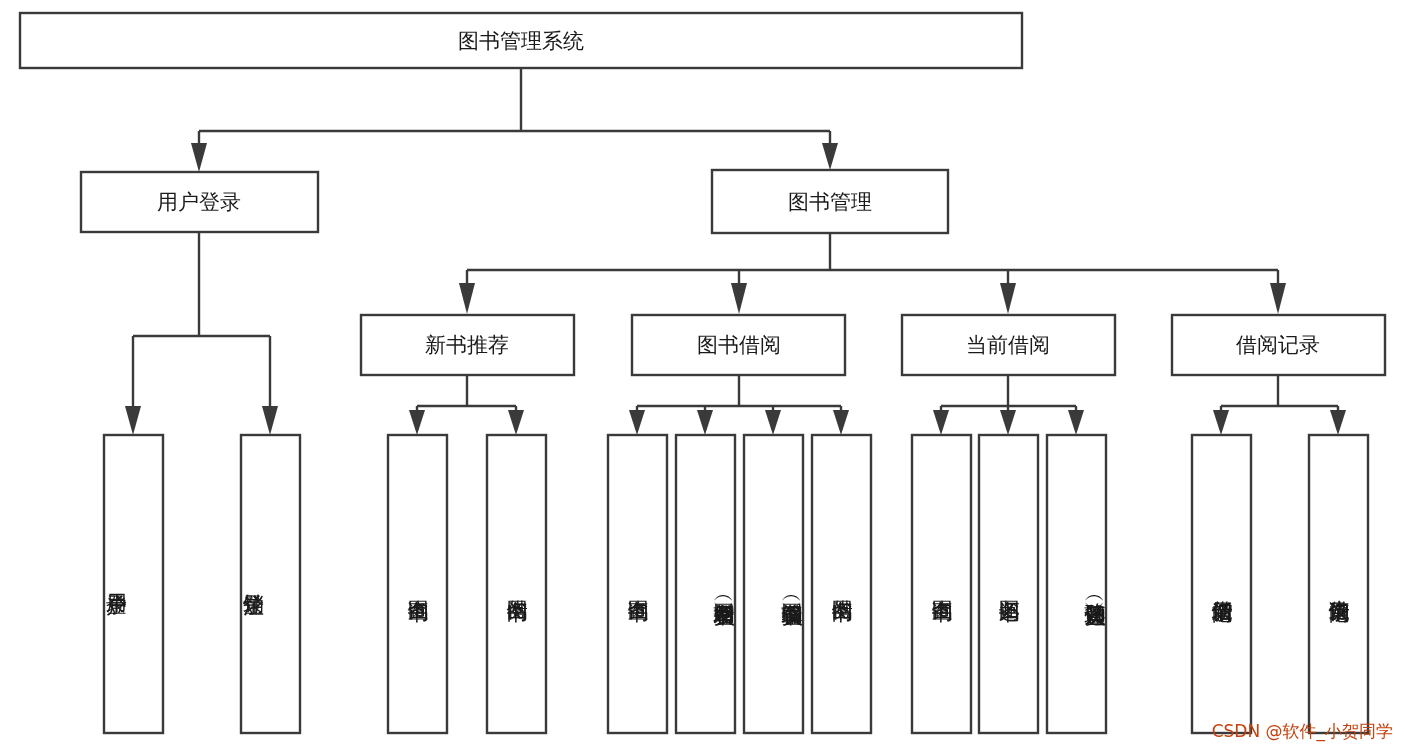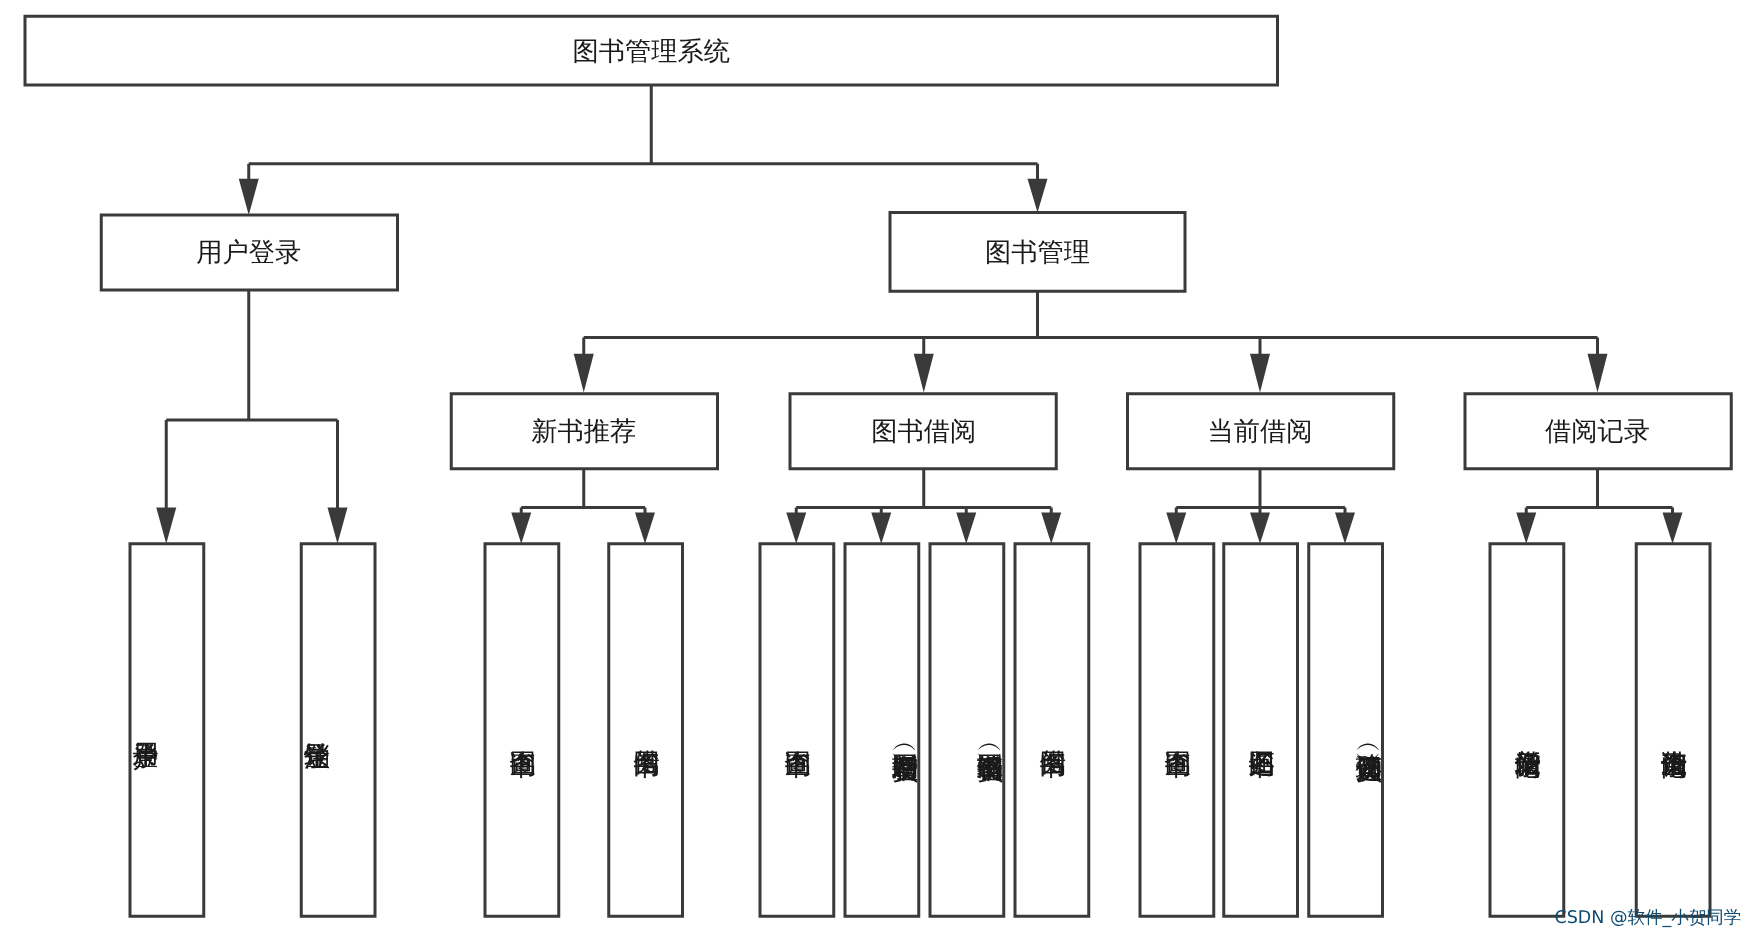--- a/index.html
+++ b/index.html
@@ -64,22 +64,22 @@
   .vlabel-wrap.align-top {
     justify-content: flex-start;
   }
   .vlabel-wrap.align-bottom {
     justify-content: flex-end;
   }
   .watermark {
     position: absolute;
     right: 12px;
     bottom: 4px;
-    font-size: 14px;
-    color: #0c4a6e;
+    font-size: 17px;
+    color: #c2410c;
     font-family: "DejaVu Sans", "Liberation Sans", sans-serif;
     white-space: nowrap;
     pointer-events: none;
   }
 </style>
 </head>
 <body>
 
 <div id="diagram-root">
 

